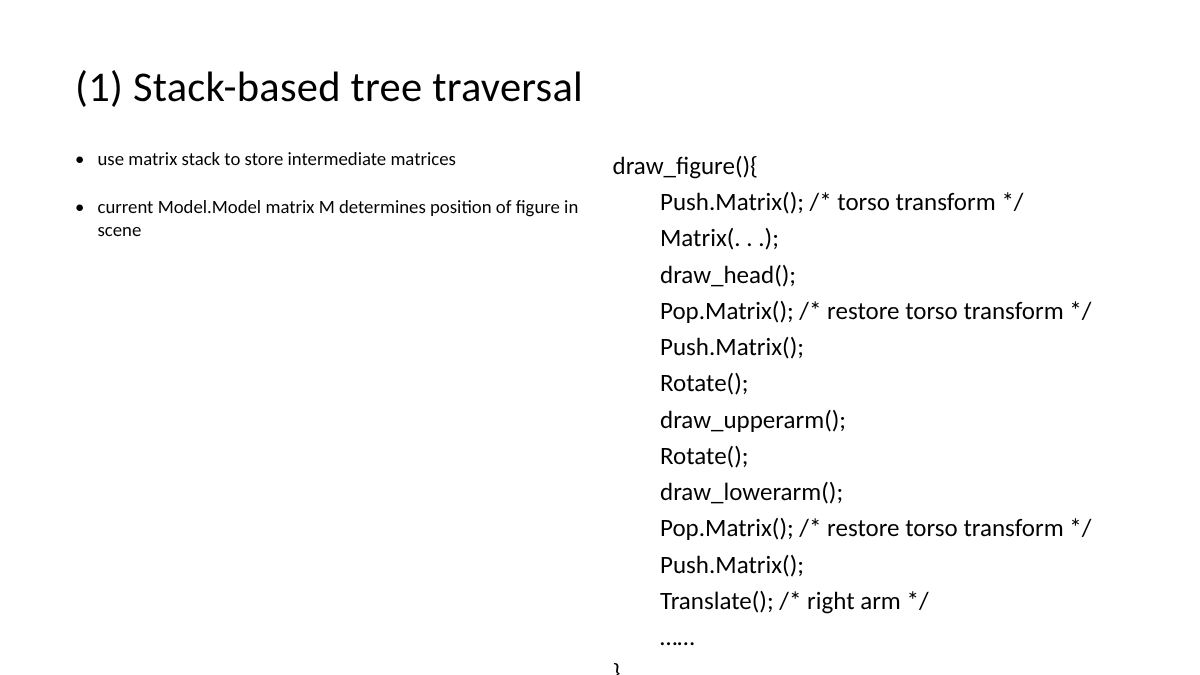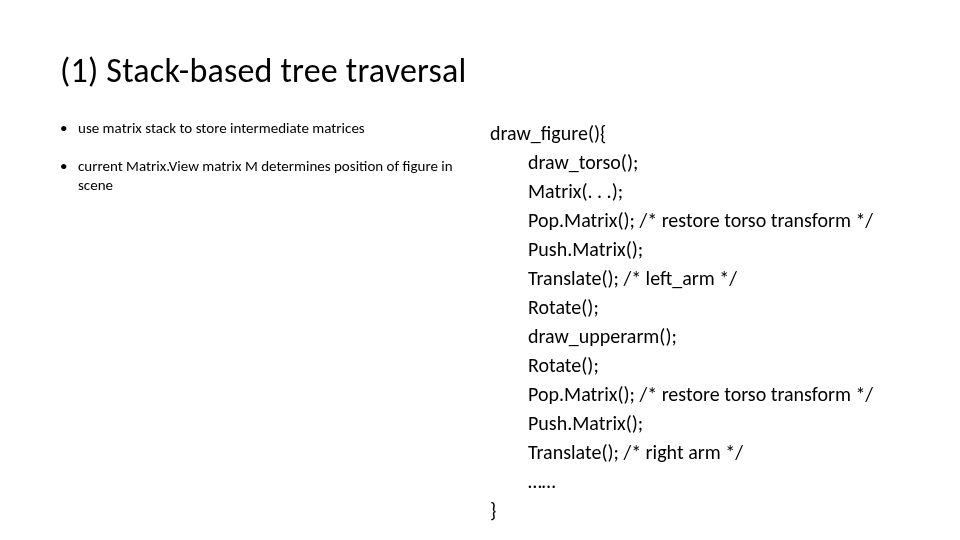--- a/index.html
+++ b/index.html
@@ -20,35 +20,36 @@
 </head>
 <body>
 
 <div class="slide">
   <h1 class="title">(1) Stack-based tree traversal</h1>
 
   <div class="cols">
     <div class="left">
       <ul class="bullets">
         <li>use matrix stack to store intermediate matrices</li>
-        <li>current Matrix.View matrix M determines position of figure in scene</li>
+        <li>current Model.Model matrix M determines position of figure in scene</li>
       </ul>
     </div>
 
     <div class="right">
       <div class="code-line code-header">draw_figure(){</div>
       <div class="code-body">
-        <div class="code-line">draw_torso();</div>
+        <div class="code-line">Push.Matrix(); /* torso transform */</div>
         <div class="code-line">Matrix(. . .);</div>
+        <div class="code-line">draw_head();</div>
         <div class="code-line">Pop.Matrix(); /* restore torso transform */</div>
         <div class="code-line">Push.Matrix();</div>
-        <div class="code-line">Translate(); /* left_arm */</div>
         <div class="code-line">Rotate();</div>
         <div class="code-line">draw_upperarm();</div>
         <div class="code-line">Rotate();</div>
+        <div class="code-line">draw_lowerarm();</div>
         <div class="code-line">Pop.Matrix(); /* restore torso transform */</div>
         <div class="code-line">Push.Matrix();</div>
         <div class="code-line">Translate(); /* right arm */</div>
         <div class="code-line">……</div>
       </div>
       <div class="code-line code-footer">}</div>
     </div>
   </div>
 </div>
 

